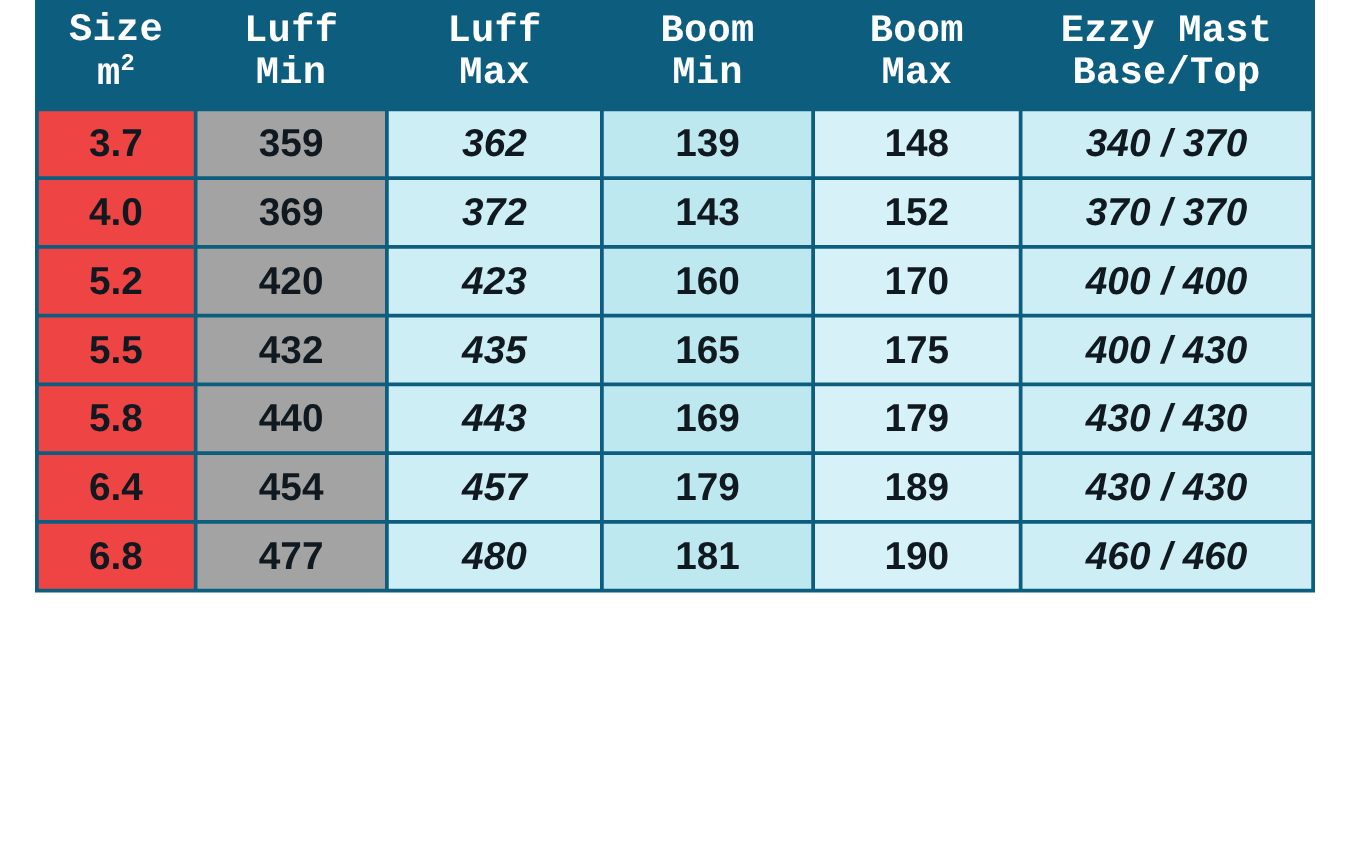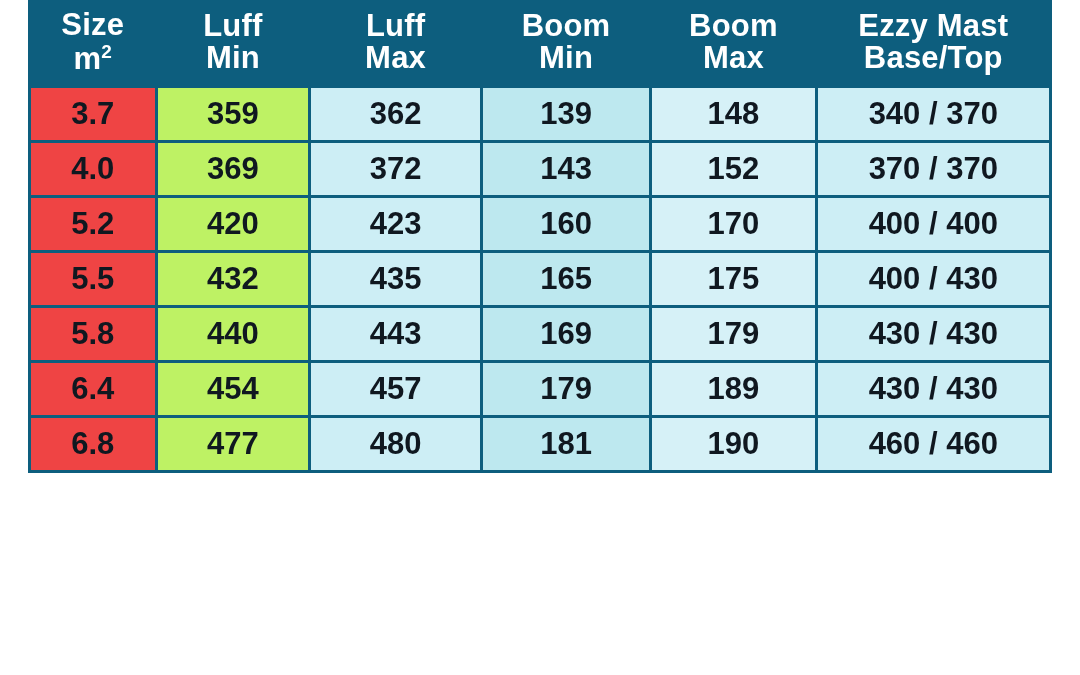--- a/index.html
+++ b/index.html
@@ -36,20 +36,21 @@
   }
   table.spec thead th {
     background: #0d5e7e;
     color: #ffffff;
     font-size: 31px;
     padding: 6px 2px 10px 2px;
     letter-spacing: 0.2px;
   }
   table.spec thead th .hl {
     display: block;
+    font-family: Liberation Mono, monospace;
   }
   table.spec thead th sup {
     font-size: 19px;
     vertical-align: super;
   }
   table.spec tbody td {
     font-size: 31px;
     height: 44px;
     padding: 4px 2px;
   }
@@ -59,22 +60,22 @@
   col.c-luffmax { width: 161px; }
   col.c-boommin { width: 159px; }
   col.c-boommax { width: 155px; }
   col.c-mast { width: 221px; }
 
   
   td.size-cell {
     background: #ef4444;
     color: #ffffff;
   }
-  td.shade-a { background: #bef264; }
-  td.shade-b { background: #cdeef5; }
+  td.shade-a { background: #a3a3a3; }
+  td.shade-b { background: #cdeef5; font-style: italic; }
   td.shade-c { background: #bde8ef; }
   td.shade-d { background: #d6f1f7; }
 </style>
 </head>
 <body>
 
 <div id="spec-table-wrap">
   <table class="spec">
     <colgroup>
       <col class="c-size">

